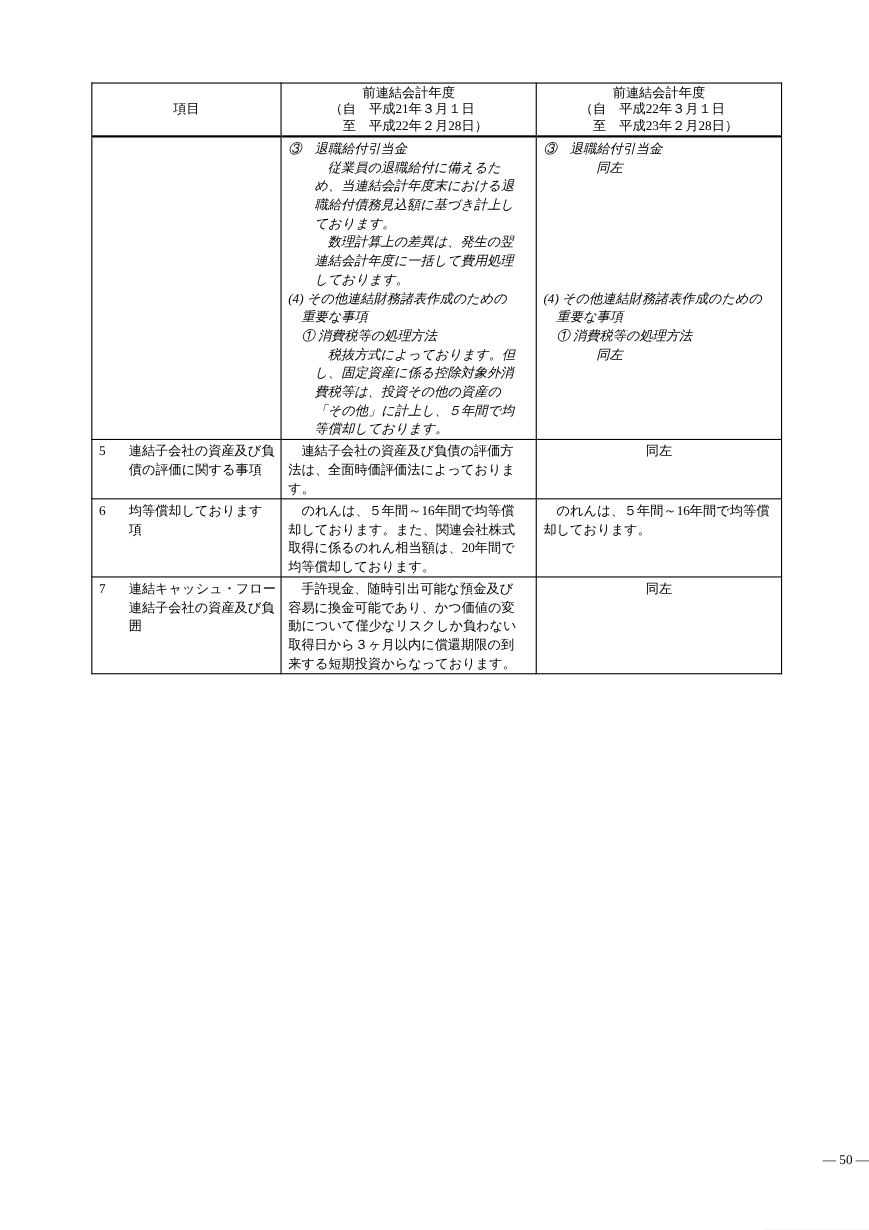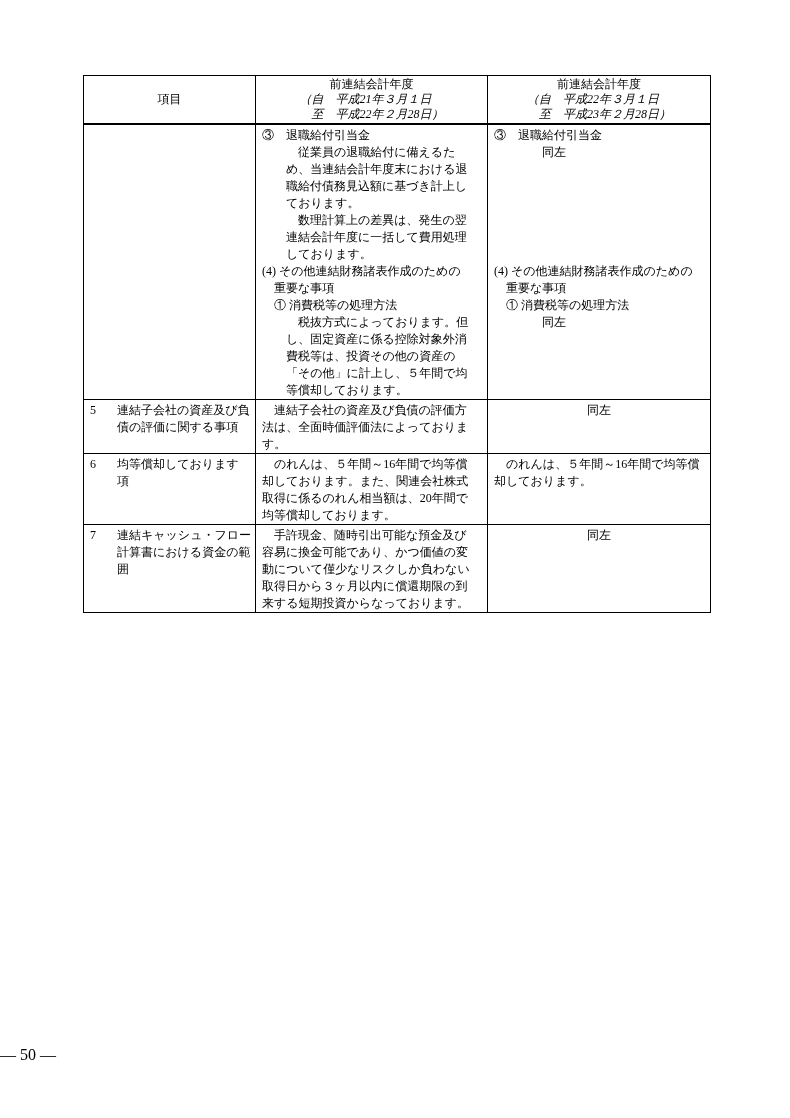--- a/index.html
+++ b/index.html
@@ -14,33 +14,33 @@
   }
   .doc th, .doc td {
     border:1px solid #000; box-sizing:border-box;
     font-size:12px; line-height:17px; font-weight:normal;
     vertical-align:top; padding:2px 6px 0 6px; overflow:hidden;
   }
   .doc thead th {
     height:45px; vertical-align:middle; text-align:center;
     line-height:15px; padding:1px 2px; border-bottom-width:2px;
   }
-  .dates { display:inline-block; text-align:left; white-space:pre;font-style:italic; }
+  .dates { display:inline-block; text-align:left; white-space:pre; }
   .pre { white-space:pre; }
   .center { text-align:center; }
-  .row-cont td { height:271px; }
+  .row-cont td { height:271px;font-style:italic; }
   .row-5 td { height:52px; }
   .row-6 td { height:67px; }
   .row-7 td { height:88px; }
   .item-cell { padding-left:7px; }
   .item { display:flex; }
   .item .num { width:27px; flex:none; }
   .footer {
     position:absolute; left:0; top:1046px; width:100%;
-    text-align:left; font-size:16px; line-height:17px;
+    text-align:right; font-size:12px; line-height:17px;
   }
 </style>
 </head>
 <body>
 
 <div class="page">
 
   <table class="doc">
     <colgroup>
       <col style="width:172px">
@@ -134,21 +134,21 @@
         <td>
           <div class="pre">　のれんは、５年間～16年間で均等償
 却しております。</div>
         </td>
       </tr>
       <tr class="row-7">
         <td class="item-cell">
           <div class="item">
             <span class="num">7</span>
             <div class="pre">連結キャッシュ・フロー
-計算書における資金の範
+連結子会社の資産及び負
 囲</div>
           </div>
         </td>
         <td>
           <div class="pre">　手許現金、随時引出可能な預金及び
 容易に換金可能であり、かつ価値の変
 動について僅少なリスクしか負わない
 取得日から３ヶ月以内に償還期限の到
 来する短期投資からなっております。</div>
         </td>

